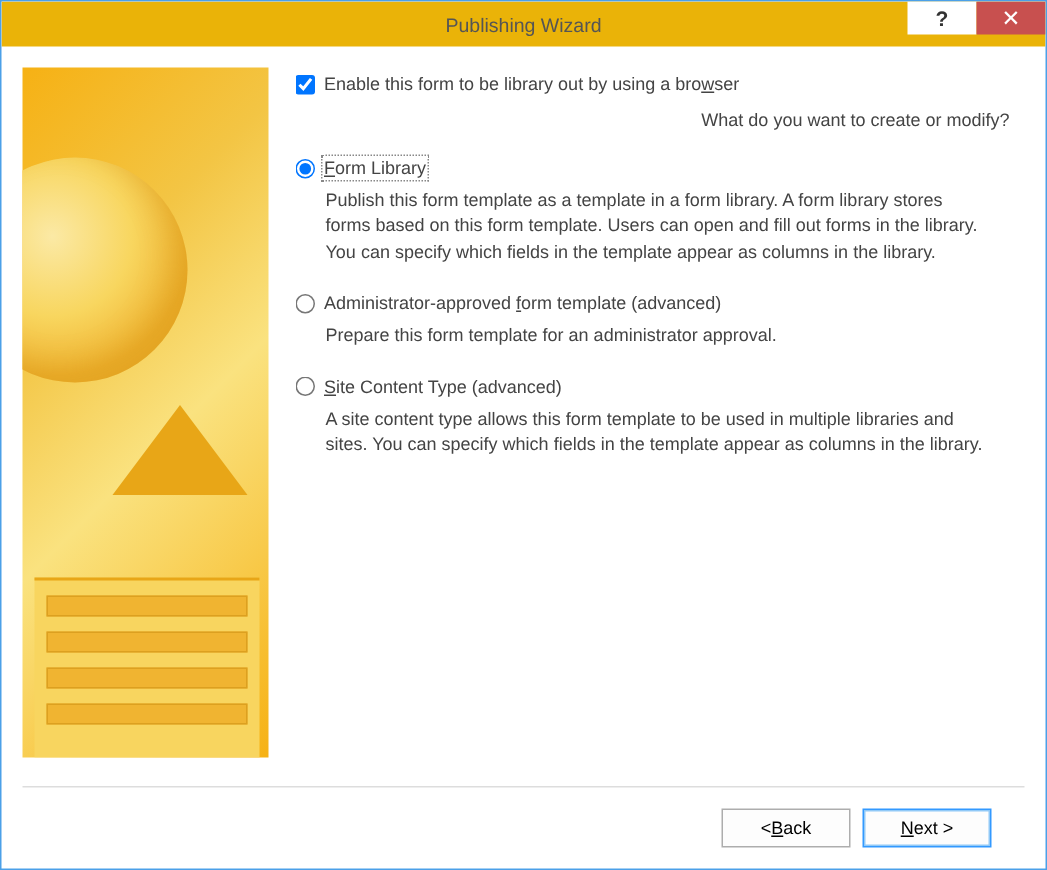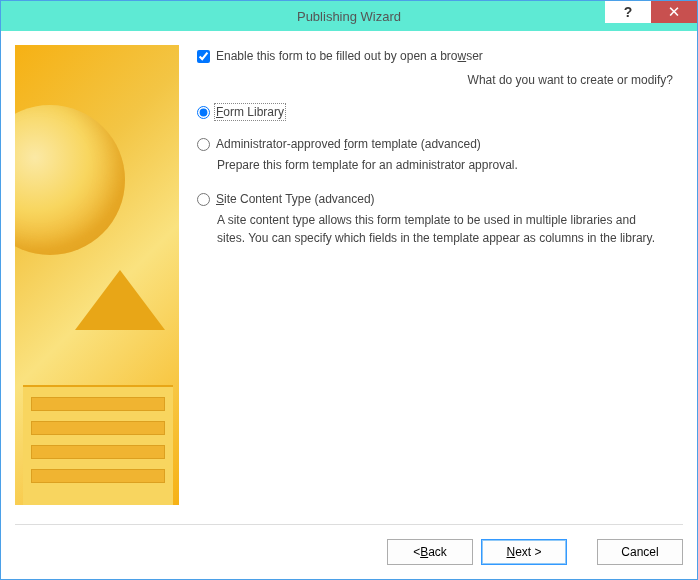--- a/index.html
+++ b/index.html
@@ -10,21 +10,21 @@
     height: 580px;
     font-family: "Segoe UI", Tahoma, sans-serif;
     font-size: 12px;
     background: #fff;
     border: 1px solid #4ba0e8;
     position: relative;
     color: #444;
   }
   .titlebar {
     height: 30px;
-    background: #5eead4;
+    background: #eab308;
     display: flex;
     align-items: center;
     position: relative;
   }
   .titlebar-title {
     position: absolute;
     left: 0; right: 0;
     text-align: center;
     font-size: 13px;
     color: #555;
@@ -199,30 +199,31 @@
       <div class="bar-line"></div>
       <div class="bar-line"></div>
       <div class="bar-line"></div>
     </div>
   </div>
 
   <div class="form-area">
 
     <div class="checkbox-row">
       <input type="checkbox" checked="" style="">
-      <label><span>Enable this form to be filled out by open a bro</span><span class="ul">w</span><span>ser</span></label>
+      <label><span>Enable this form to be library out by using a bro</span><span class="ul">w</span><span>ser</span></label>
     </div>
 
     <div class="question">What do you want to create or modify?</div>
 
     <div class="option">
       <div class="option-head">
         <input type="radio" name="pubopt" checked="" style="">
         <span class="option-label selected"><span class="ul">F</span><span>orm Library</span></span>
       </div>
+      <div class="option-desc">Publish this form template as a template in a form library. A form library stores forms based on this form template. Users can open and fill out forms in the library. You can specify which fields in the template appear as columns in the library.</div>
     </div>
 
     <div class="option">
       <div class="option-head">
         <input type="radio" name="pubopt" style="">
         <span class="option-label"><span>Administrator-approved </span><span class="ul">f</span><span>orm template (advanced)</span></span>
       </div>
       <div class="option-desc">Prepare this form template for an administrator approval.</div>
     </div>
 
@@ -243,14 +244,13 @@
   <button class="btn">
       <span>&lt; </span>
       <span class="ul">B</span>
       <span>ack</span>
     </button>
   <button class="btn default">
       <span class="ul">N</span>
       <span>ext &gt;</span>
     </button>
   <div class="btn-gap"></div>
-  <button class="btn">Cancel</button>
 </div>
 
 </body></html>

